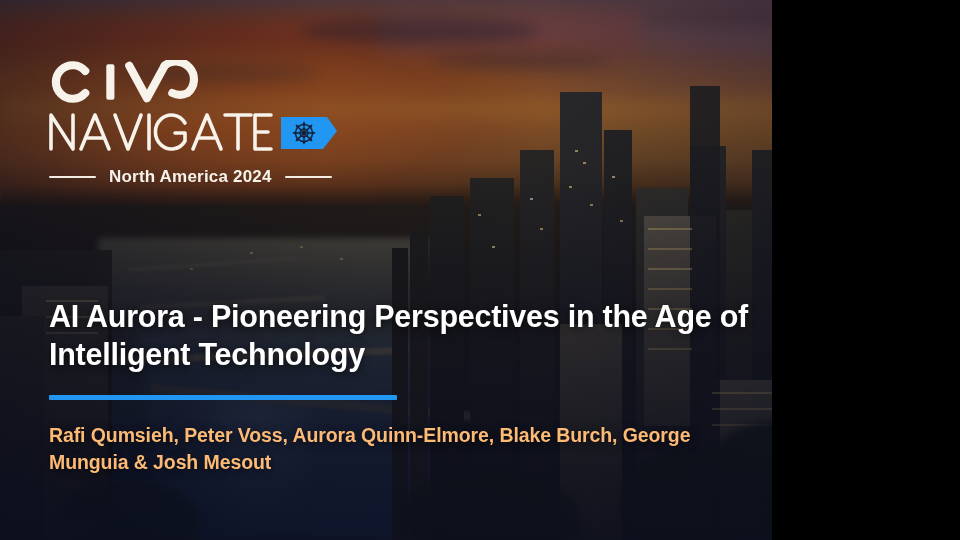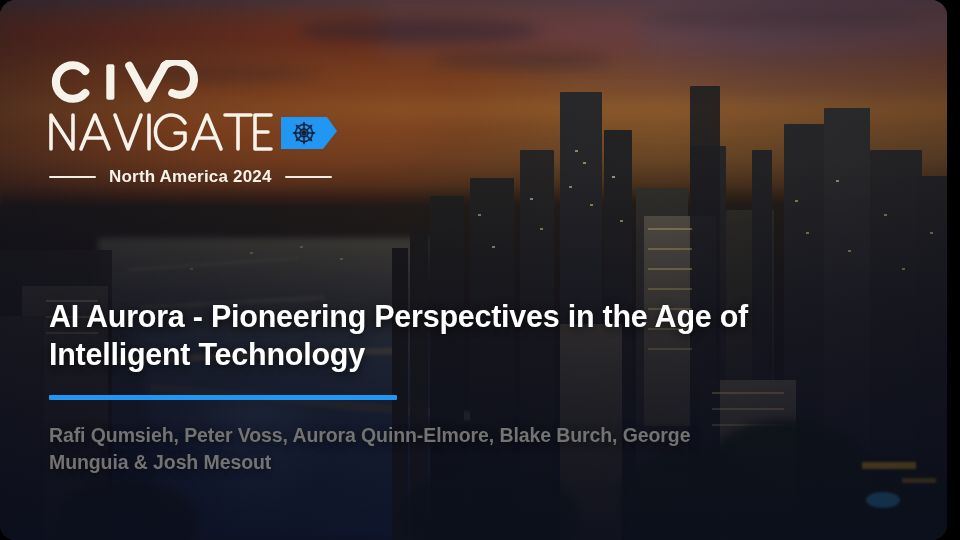--- a/index.html
+++ b/index.html
@@ -1,24 +1,23 @@
 <!DOCTYPE html>
 <html><head>
 <meta charset="utf-8">
 <style>
   * { margin:0; padding:0; box-sizing:border-box; }
   html,body { width:960px; height:540px; overflow:hidden; background:#000; }
   body { font-family:"Liberation Sans", sans-serif; }
 
   .slide {
     position:relative;
-    width:947px; height:540px;
+    width:772px; height:540px;
     overflow:hidden;
     background:#1a1208;
-    border-radius:16px;
   }
 
   
   .bg { position:absolute; inset:0; }
 
   .sky {
     position:absolute; left:0; top:0; width:960px; height:215px;
     background:
       radial-gradient(ellipse 520px 150px at 180px 120px, rgba(214,96,28,0.85) 0%, rgba(160,62,22,0.35) 55%, rgba(0,0,0,0) 80%),
       radial-gradient(ellipse 420px 120px at 760px 40px, rgba(96,80,110,0.55) 0%, rgba(0,0,0,0) 75%),
@@ -165,21 +164,21 @@
 
   .accent-rule {
     width:348px; height:5px;
     background:#2196f3;
     margin-top:21px;
     border-radius:1px;
   }
 
   .speakers {
     margin-top:22px;
-    color:#737373;
+    color:#fdba74;
     font-size:19.5px;
     font-weight:bold;
     line-height:1.42;
     letter-spacing:-0.1px;
     text-shadow:0 2px 8px rgba(0,0,0,0.6);
     max-width:660px;
   }
 </style>
 </head>
 <body>

